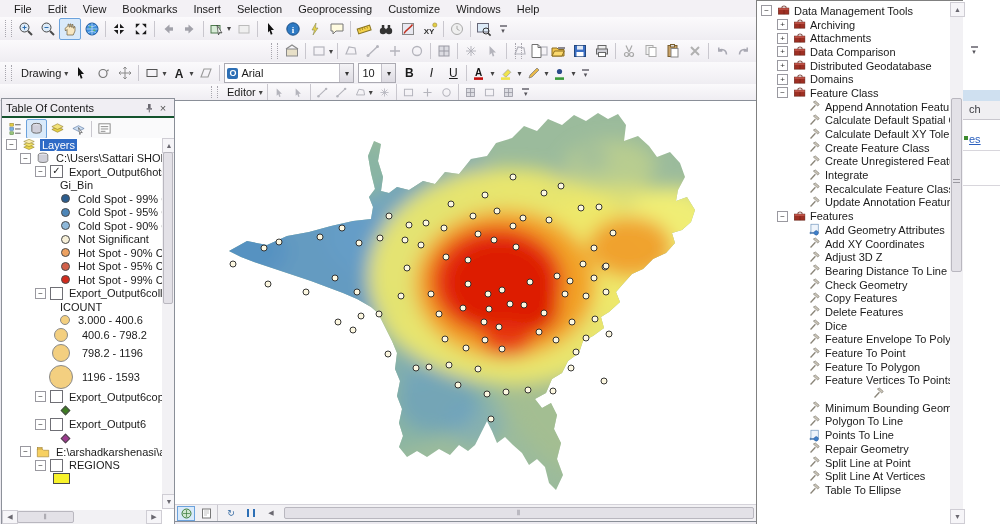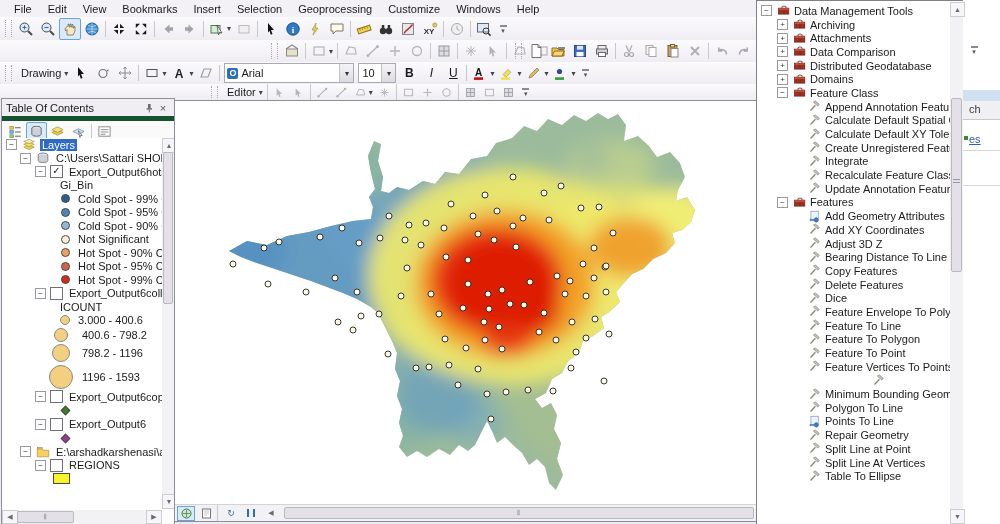--- a/index.html
+++ b/index.html
@@ -23,21 +23,21 @@
   .ovfl{display:flex;flex-direction:column;align-items:center;margin-left:3px;width:10px;}
   .ovfl .b{width:7px;height:2px;background:#8a8890;margin-bottom:1px;}
   .ovfl .a{font-size:7px;color:#55535a;line-height:5px;}
   .combo{height:18px;border:1px solid #abaab2;background:#fff;display:flex;align-items:center;margin:0 2px;}
   .combo .cv{flex:1;padding:0 3px;white-space:nowrap;overflow:hidden;}
   .combo .ca{width:13px;height:100%;background:linear-gradient(#f4f3f6,#dddbe2);border-left:1px solid #c2c0c8;display:flex;align-items:center;justify-content:center;font-size:8px;color:#333;}
   .oic{width:11px;height:11px;border-radius:2px;background:#2d6fb5;color:#fff;font-size:9px;font-weight:bold;display:flex;align-items:center;justify-content:center;margin-left:2px;}
   .txtbtn{font-size:12px;width:18px;text-align:center;}
   
   #toc{position:absolute;left:1px;top:98px;width:172px;height:425px;background:#fff;border:1px solid #8d919a;}
-  #toc-header{height:17px;background:#f0eef3;display:flex;align-items:center;padding:0 4px;border-bottom:5px solid #14532d;}
+  #toc-header{height:17px;background:#f0eef3;display:flex;align-items:center;padding:0 4px;border-bottom:2px solid #14532d;}
   #toc-title{flex:1;}
   .hbtn{width:14px;height:14px;display:flex;align-items:center;justify-content:center;color:#555;}
   #toc-tools{height:21px;display:flex;align-items:center;padding-left:3px;border-bottom:1px solid #e4e2e8;background:#fafafb;}
   #toc-tree{position:absolute;left:0;top:39px;right:12px;bottom:15px;overflow:hidden;background:#fff;}
   .trow{display:flex;align-items:center;white-space:nowrap;}
   .trow .lbl{padding:0 2px;}
   .trow .lbl.sel{background:#2f6bc6;color:#fff;}
   .exp{width:9px;height:9px;border:1px solid #9a99a0;background:#fff;display:flex;align-items:center;justify-content:center;font-size:8px;line-height:7px;color:#333;margin-right:4px;flex:none;}
   .cbx{width:11px;height:11px;border:1px solid #6f6f75;background:#fff;font-size:10px;line-height:10px;text-align:center;margin-right:4px;flex:none;}
   .symbox{display:flex;align-items:center;justify-content:center;flex:none;}
@@ -1027,20 +1027,29 @@
           </span>
           <span class="lbl">Calculate Default XY Tolerance</span>
         </div>
         <div class="xrow" style="padding-left: 50px;">
           <span class="symbox" style="width: 15px;">
             <svg width="14" height="13" viewBox="0 0 16 16">
               <path d="M2.5 13 L8.5 6.5" stroke="#8a8578" stroke-width="1.6"></path>
               <path d="M6 2.5 L11.5 7.5 L13.2 5.3 L8.5 1.2 Z" fill="#cac5b8" stroke="#6f6a5e" stroke-width="0.7"></path>
             </svg>
           </span>
+          <span class="lbl">Create Feature Class</span>
+        </div>
+        <div class="xrow" style="padding-left: 50px;">
+          <span class="symbox" style="width: 15px;">
+            <svg width="14" height="13" viewBox="0 0 16 16">
+              <path d="M2.5 13 L8.5 6.5" stroke="#8a8578" stroke-width="1.6"></path>
+              <path d="M6 2.5 L11.5 7.5 L13.2 5.3 L8.5 1.2 Z" fill="#cac5b8" stroke="#6f6a5e" stroke-width="0.7"></path>
+            </svg>
+          </span>
           <span class="lbl">Create Unregistered Feature Class</span>
         </div>
         <div class="xrow" style="padding-left: 50px;">
           <span class="symbox" style="width: 15px;">
             <svg width="14" height="13" viewBox="0 0 16 16">
               <path d="M2.5 13 L8.5 6.5" stroke="#8a8578" stroke-width="1.6"></path>
               <path d="M6 2.5 L11.5 7.5 L13.2 5.3 L8.5 1.2 Z" fill="#cac5b8" stroke="#6f6a5e" stroke-width="0.7"></path>
             </svg>
           </span>
           <span class="lbl">Integrate</span>
@@ -1111,20 +1120,29 @@
           </span>
           <span class="lbl">Bearing Distance To Line</span>
         </div>
         <div class="xrow" style="padding-left: 50px;">
           <span class="symbox" style="width: 15px;">
             <svg width="14" height="13" viewBox="0 0 16 16">
               <path d="M2.5 13 L8.5 6.5" stroke="#8a8578" stroke-width="1.6"></path>
               <path d="M6 2.5 L11.5 7.5 L13.2 5.3 L8.5 1.2 Z" fill="#cac5b8" stroke="#6f6a5e" stroke-width="0.7"></path>
             </svg>
           </span>
+          <span class="lbl">Check Geometry</span>
+        </div>
+        <div class="xrow" style="padding-left: 50px;">
+          <span class="symbox" style="width: 15px;">
+            <svg width="14" height="13" viewBox="0 0 16 16">
+              <path d="M2.5 13 L8.5 6.5" stroke="#8a8578" stroke-width="1.6"></path>
+              <path d="M6 2.5 L11.5 7.5 L13.2 5.3 L8.5 1.2 Z" fill="#cac5b8" stroke="#6f6a5e" stroke-width="0.7"></path>
+            </svg>
+          </span>
           <span class="lbl">Copy Features</span>
         </div>
         <div class="xrow" style="padding-left: 50px;">
           <span class="symbox" style="width: 15px;">
             <svg width="14" height="13" viewBox="0 0 16 16">
               <path d="M2.5 13 L8.5 6.5" stroke="#8a8578" stroke-width="1.6"></path>
               <path d="M6 2.5 L11.5 7.5 L13.2 5.3 L8.5 1.2 Z" fill="#cac5b8" stroke="#6f6a5e" stroke-width="0.7"></path>
             </svg>
           </span>
           <span class="lbl">Delete Features</span>
@@ -1147,39 +1165,30 @@
           </span>
           <span class="lbl">Feature Envelope To Polygon</span>
         </div>
         <div class="xrow" style="padding-left: 50px;">
           <span class="symbox" style="width: 15px;">
             <svg width="14" height="13" viewBox="0 0 16 16">
               <path d="M2.5 13 L8.5 6.5" stroke="#8a8578" stroke-width="1.6"></path>
               <path d="M6 2.5 L11.5 7.5 L13.2 5.3 L8.5 1.2 Z" fill="#cac5b8" stroke="#6f6a5e" stroke-width="0.7"></path>
             </svg>
           </span>
-          <span class="lbl">Feature To Line</span>
+          <span class="lbl">Feature To Point</span>
         </div>
         <div class="xrow" style="padding-left: 50px;">
           <span class="symbox" style="width: 15px;">
             <svg width="14" height="13" viewBox="0 0 16 16">
               <path d="M2.5 13 L8.5 6.5" stroke="#8a8578" stroke-width="1.6"></path>
               <path d="M6 2.5 L11.5 7.5 L13.2 5.3 L8.5 1.2 Z" fill="#cac5b8" stroke="#6f6a5e" stroke-width="0.7"></path>
             </svg>
           </span>
           <span class="lbl">Feature To Polygon</span>
-        </div>
-        <div class="xrow" style="padding-left: 50px;">
-          <span class="symbox" style="width: 15px;">
-            <svg width="14" height="13" viewBox="0 0 16 16">
-              <path d="M2.5 13 L8.5 6.5" stroke="#8a8578" stroke-width="1.6"></path>
-              <path d="M6 2.5 L11.5 7.5 L13.2 5.3 L8.5 1.2 Z" fill="#cac5b8" stroke="#6f6a5e" stroke-width="0.7"></path>
-            </svg>
-          </span>
-          <span class="lbl">Feature To Point</span>
         </div>
         <div class="xrow" style="padding-left: 50px;">
           <span class="symbox" style="width: 15px;">
             <svg width="14" height="13" viewBox="0 0 16 16">
               <path d="M2.5 13 L8.5 6.5" stroke="#8a8578" stroke-width="1.6"></path>
               <path d="M6 2.5 L11.5 7.5 L13.2 5.3 L8.5 1.2 Z" fill="#cac5b8" stroke="#6f6a5e" stroke-width="0.7"></path>
             </svg>
           </span>
           <span class="lbl">Feature Vertices To Points</span>
         </div>

